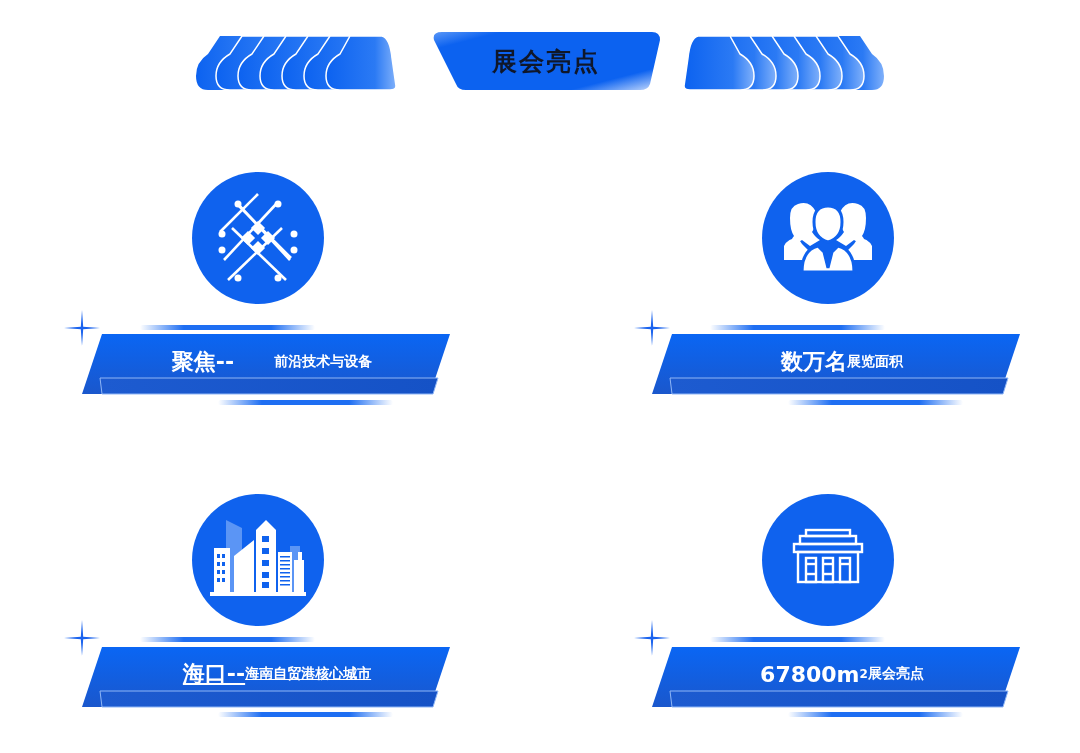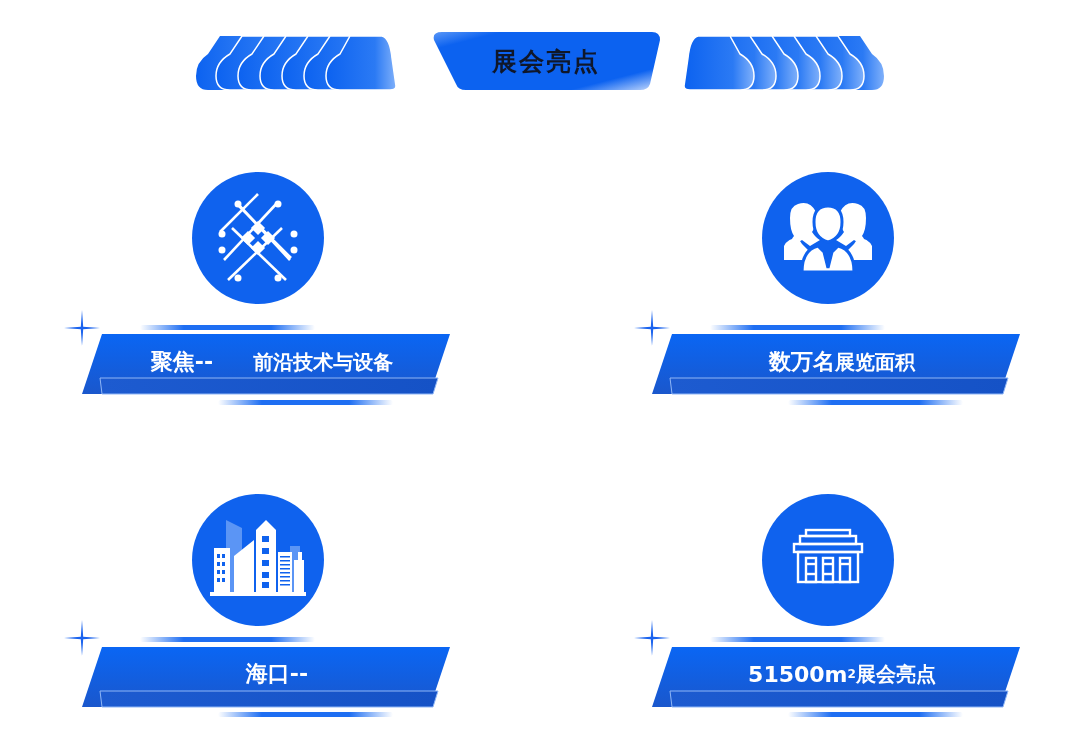--- a/index.html
+++ b/index.html
@@ -18,21 +18,21 @@
   .icon-circle svg { position:absolute; left:0; top:0; }
   .sparkle { width:40px; height:40px; }
   .top-line { height:5px; border-radius:3px;
     background:linear-gradient(90deg, rgba(40,110,240,0) 0%, #1e6ef2 25%, #1e6ef2 75%, rgba(40,110,240,0) 100%); }
   .bottom-line { height:5px; border-radius:3px;
     background:linear-gradient(90deg, rgba(40,110,240,0) 0%, #1e6ef2 25%, #1e6ef2 75%, rgba(40,110,240,0) 100%); }
   .label-bar { width:368px; height:62px; }
   .label-text { height:44px; display:flex; align-items:center; justify-content:center;
     color:#fff; font-weight:bold; white-space:nowrap; }
   .label-text .big { font-size:22px; }
-  .label-text .small { font-size:20px; }
+  .label-text .small { font-size:14px; }
   .label-text sup { font-size:12px; }
 </style>
 </head>
 <body>
 
 <svg class="abs header-banner" viewBox="0 0 700 66" width="700" height="66">
   <defs>
     <linearGradient id="wingL" x1="0" y1="0" x2="1" y2="0">
       <stop offset="0" stop-color="#0c62f0"></stop>
       <stop offset="0.7" stop-color="#2b7af4"></stop>
@@ -202,22 +202,23 @@
     </svg>
   </div>
   <svg class="abs sparkle" style="left:62px;top:618px;" viewBox="0 0 40 40">
     <path d="M20 2 L21.2 18.8 L38 20 L21.2 21.2 L20 38 L18.8 21.2 L2 20 L18.8 18.8 Z" fill="#1a63ee"></path>
   </svg>
   <div class="abs top-line" style="left:140px;top:637px;width:175px;"></div>
   <svg class="abs label-bar" style="left:82px;top:647px;" viewBox="0 0 368 62">
     <path d="M20 0 L368 0 L348 60 L0 60 Z" fill="url(#barGrad)"></path>
     <path d="M18 44 L356 44 L351 60 L20 60 Z" fill="url(#barBottom)" stroke="#8fb6f6" stroke-width="1"></path>
   </svg>
-  <div class="abs label-text" style="left:102px;top:652px;width:350px;">
+  <div class="abs label-text" style="left:102px;top:652px;width:350px;text-decoration:underline;">
     <span class="big">海口--</span>
+      <span class="small">海南自贸港核心城市</span>
   </div>
   <div class="abs bottom-line" style="left:218px;top:712px;width:175px;"></div>
 </div>
 
 <div class="abs" style="left:0;top:0;">
   <div class="abs icon-circle" style="left:762px;top:494px;">
     <svg width="132" height="132" viewBox="0 0 132 132">
       <g stroke="#fff" stroke-width="2.4" fill="none">
         <rect x="44" y="36" width="44" height="6"></rect>
         <rect x="38" y="42" width="56" height="8"></rect>
@@ -236,18 +237,18 @@
   </div>
   <svg class="abs sparkle" style="left:632px;top:618px;" viewBox="0 0 40 40">
     <path d="M20 2 L21.2 18.8 L38 20 L21.2 21.2 L20 38 L18.8 21.2 L2 20 L18.8 18.8 Z" fill="#1a63ee"></path>
   </svg>
   <div class="abs top-line" style="left:710px;top:637px;width:175px;"></div>
   <svg class="abs label-bar" style="left:652px;top:647px;" viewBox="0 0 368 62">
     <path d="M20 0 L368 0 L348 60 L0 60 Z" fill="url(#barGrad)"></path>
     <path d="M18 44 L356 44 L351 60 L20 60 Z" fill="url(#barBottom)" stroke="#8fb6f6" stroke-width="1"></path>
   </svg>
   <div class="abs label-text" style="left:672px;top:652px;width:340px;">
-    <span class="big">51500m</span>
+    <span class="big">67800m</span>
       <sup style="color:#fff;font-weight:bold;">2</sup>
       <span class="small">展会亮点</span>
   </div>
   <div class="abs bottom-line" style="left:788px;top:712px;width:175px;"></div>
 </div>
 
 </body></html>

